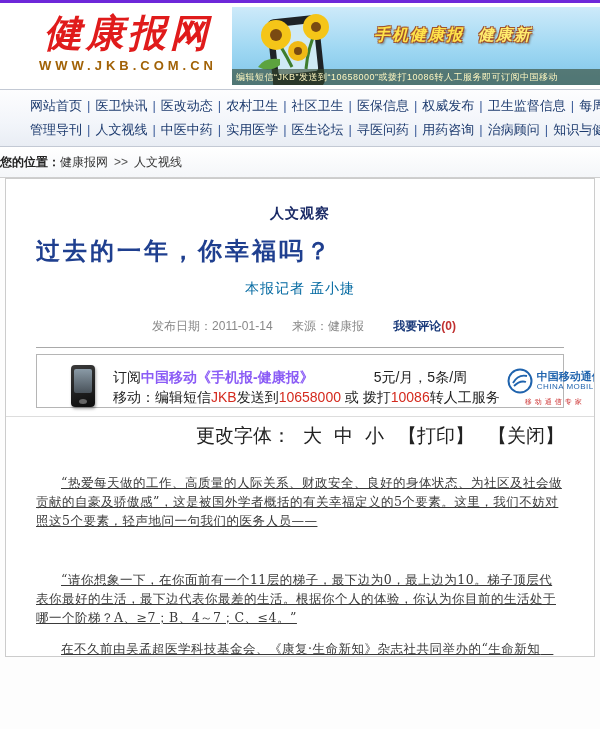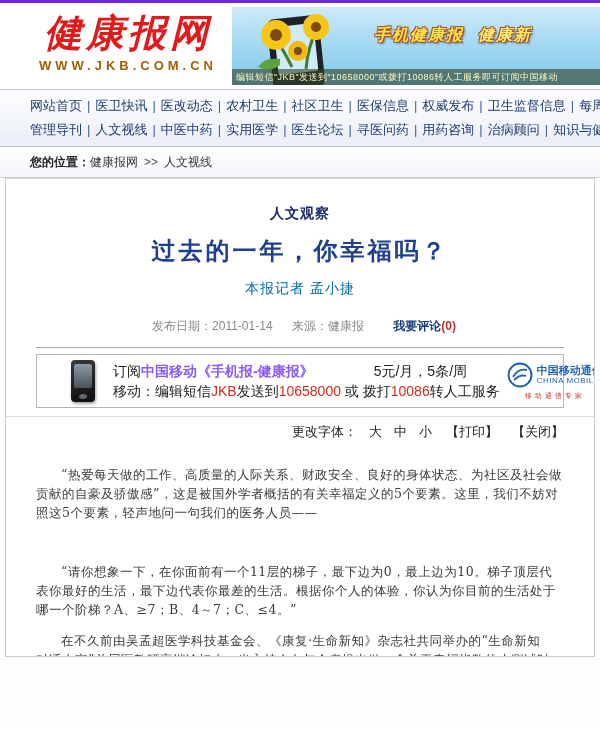--- a/index.html
+++ b/index.html
@@ -41,48 +41,48 @@
     border-top:1px solid #c3c9d4;border-bottom:1px solid #c3c9d4;
     background:linear-gradient(180deg,#fdfdfe 0%,#f2f5fa 60%,#e9edf4 100%);
     padding:4px 0 4px 30px;white-space:nowrap;overflow:hidden;
   }
   .nav-row{line-height:24px;font-size:13px;color:#1c3a6e;white-space:nowrap;}
   .nav-row a{color:#1c3a6e;text-decoration:none;cursor:pointer;}
   .nav-row .sep{color:#41609c;margin:0 5px;}
 
   
   .breadcrumb{
-    height:30px;line-height:30px;padding-left:30px;font-size:12px;color:#333;
+    height:30px;line-height:30px;font-size:12px;color:#333;
     background:linear-gradient(180deg,#ffffff,#f4f6f9);border-bottom:1px solid #cfcfcf;
   }
   .breadcrumb .bc-label{font-weight:bold;color:#222;}
   .breadcrumb a{color:#333;text-decoration:none;cursor:pointer;}
   .breadcrumb .bc-sep{margin:0 6px;color:#555;}
 
   
   .content{
     margin:0 5px 0;border:1px solid #ccc;background:#fff;
     height:479px;overflow:hidden;padding:0 30px;box-sizing:border-box;
   }
   .category{text-align:center;padding-top:26px;font-size:14px;font-weight:bold;color:#1a2a66;letter-spacing:1px;}
   .title{
-    text-align:center;margin-top:12px;font-size:24px;font-weight:bold;color:#1f3f8f;letter-spacing:3px;
+    text-align:left;margin-top:12px;font-size:24px;font-weight:bold;color:#1f3f8f;letter-spacing:3px;
   }
   .byline{text-align:center;margin-top:13px;font-size:14px;color:#0369a1;letter-spacing:1px;}
   .dateline{text-align:center;margin-top:20px;font-size:12px;color:#888;}
   .dateline .chunk{margin:0 8px;}
   .comment-link{color:#1a3a7a;font-weight:bold;cursor:pointer;margin-left:18px;}
   .comment-count{color:#c03030;font-weight:bold;}
   .rule1{border:0;border-top:1px solid #a9a9a9;margin:12px 0 0;}
   .rule2{border:0;border-top:1px solid #ddd;margin:8px -30px 0;}
 
   
   .ad{
     margin-top:6px;border:1px solid #b5b5b5;height:54px;background:#fff;
-    display:flex;align-items:center;box-sizing:border-box;padding:0 8px;cursor:pointer;
+    display:flex;align-items:flex-end;box-sizing:border-box;padding:0 8px;cursor:pointer;
   }
   .phone-icon{
     width:24px;height:42px;background:linear-gradient(160deg,#3a3a3a,#0c0c0c);
     border-radius:4px;margin:0 18px 0 26px;position:relative;flex:none;
     box-shadow:1px 2px 3px rgba(0,0,0,.35);
   }
   .phone-icon::before{
     content:"";position:absolute;left:3px;top:4px;right:3px;height:24px;
     background:linear-gradient(180deg,#8a9aa6,#49525a);border-radius:2px;
   }
@@ -96,31 +96,31 @@
   .ad-red-n{color:#d42a1e;}
   .ad-price{margin-left:60px;}
   .carrier{flex:none;width:110px;text-align:center;padding-right:4px;}
   .carrier-top{display:flex;align-items:center;justify-content:center;}
   .carrier-names{text-align:left;margin-left:4px;}
   .carrier-cn{font-size:11px;font-weight:bold;color:#1f63ad;line-height:12px;}
   .carrier-en{font-size:8px;color:#1f63ad;line-height:10px;letter-spacing:.5px;}
   .carrier-slogan{font-size:7px;color:#cc3333;letter-spacing:3px;margin-top:3px;}
 
   
-  .toolbar{text-align:right;font-size:13px;color:#222;margin-top:6px;}
+  .toolbar{text-align:right;font-size:19px;color:#222;margin-top:6px;}
   .toolbar span{cursor:pointer;}
   .toolbar .fs{margin-left:12px;}
   .toolbar .btn{margin-left:14px;}
 
   
   .article-body{
     margin-top:24px;font-family:"DejaVu Serif",serif;
     font-size:12.5px;line-height:19px;color:#3a3a3a;letter-spacing:.5px;
   }
-  .article-body p{margin:0 0 12px;text-indent:2em;}
+  .article-body p{margin:0 0 12px;text-indent:2em;text-decoration:underline;}
   .article-body p:first-child{margin-bottom:40px;}
 </style>
 </head>
 <body>
 
 <div class="page">
 
   <div class="header">
     <div class="logo">
       <div class="logo-cn">健康报网</div>

